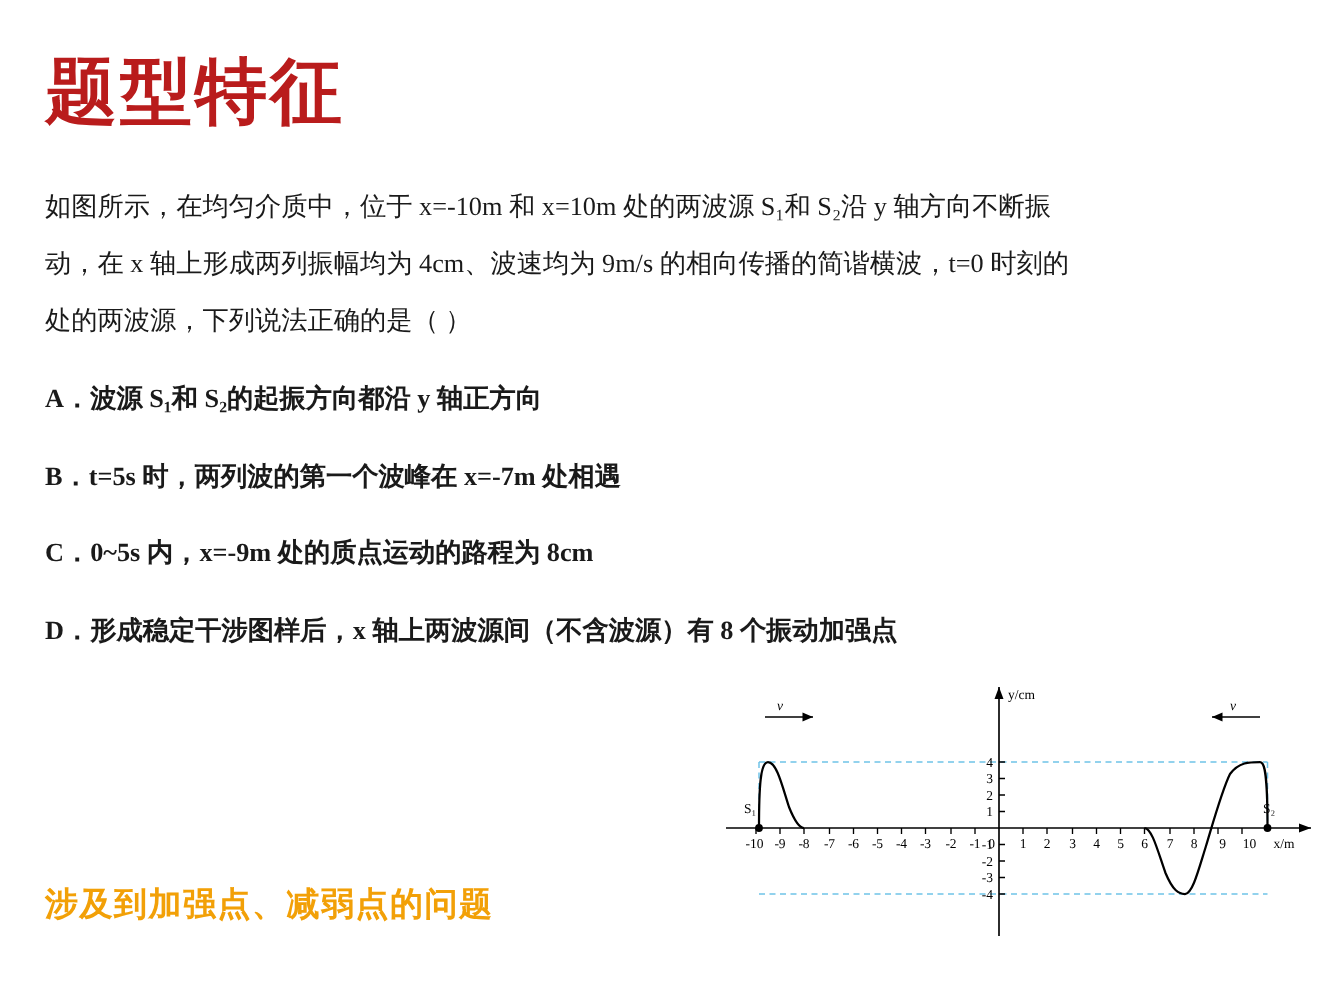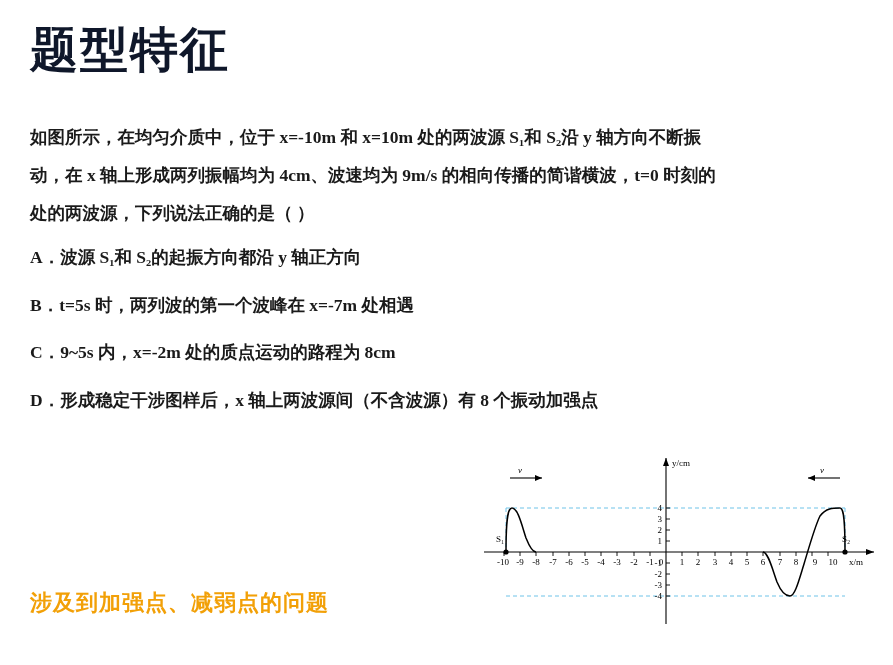--- a/index.html
+++ b/index.html
@@ -15,47 +15,47 @@
     overflow: hidden;
     position: relative;
   }
   .slide {
     position: absolute;
     inset: 0;
   }
   .title {
     position: absolute;
     left: 30px;
-    top: 24px;
+    top: 36px;
     font-family: "Liberation Sans", sans-serif;
     font-size: 48px;
     font-weight: bold;
     letter-spacing: 2px;
-    color: #0f172a;
+    color: #b91c1c;
     line-height: 1.1;
   }
   .body-text {
     position: absolute;
     left: 30px;
     top: 120px;
     width: 840px;
     font-size: 17.5px;
     line-height: 2.05;
     color: #1a1a1a;
   }
   .stem p {
     margin: 0 0 2px 0;
     text-align: justify;
-    font-weight: bold;
+    font-weight: normal;
   }
   .options {
     margin-top: 8px;
   }
   .options p {
-    margin: 0 0 12px 0;
+    margin: 16px 0 12px 0;
     font-weight: bold;
   }
   .footnote {
     position: absolute;
     left: 30px;
     top: 588px;
     font-family: Liberation Sans, sans-serif;
     font-size: 22px;
     font-weight: bold;
     color: #f2a007;
@@ -81,21 +81,21 @@
 
   <div class="body-text">
     <div class="stem">
       <p>如图所示，在均匀介质中，位于 x=-10m 和 x=10m 处的两波源 S₁和 S₂沿 y 轴方向不断振</p>
       <p>动，在 x 轴上形成两列振幅均为 4cm、波速均为 9m/s 的相向传播的简谐横波，t=0 时刻的</p>
       <p>处的两波源，下列说法正确的是（      ）</p>
     </div>
     <div class="options">
       <p>A．波源 S₁和 S₂的起振方向都沿 y 轴正方向</p>
       <p>B．t=5s 时，两列波的第一个波峰在 x=-7m 处相遇</p>
-      <p>C．9~5s 内，x=-2m 处的质点运动的路程为 8cm</p>
+      <p>C．0~5s 内，x=-9m 处的质点运动的路程为 8cm</p>
       <p>D．形成稳定干涉图样后，x 轴上两波源间（不含波源）有 8 个振动加强点</p>
     </div>
   </div>
 
   <div class="footnote">涉及到加强点、减弱点的问题</div>
 
   <div class="figure">
     <svg width="412" height="175" viewBox="0 0 412 175" xmlns="http://www.w3.org/2000/svg">
 
       <g font-family="Liberation Serif, serif" font-size="9" fill="#000">

